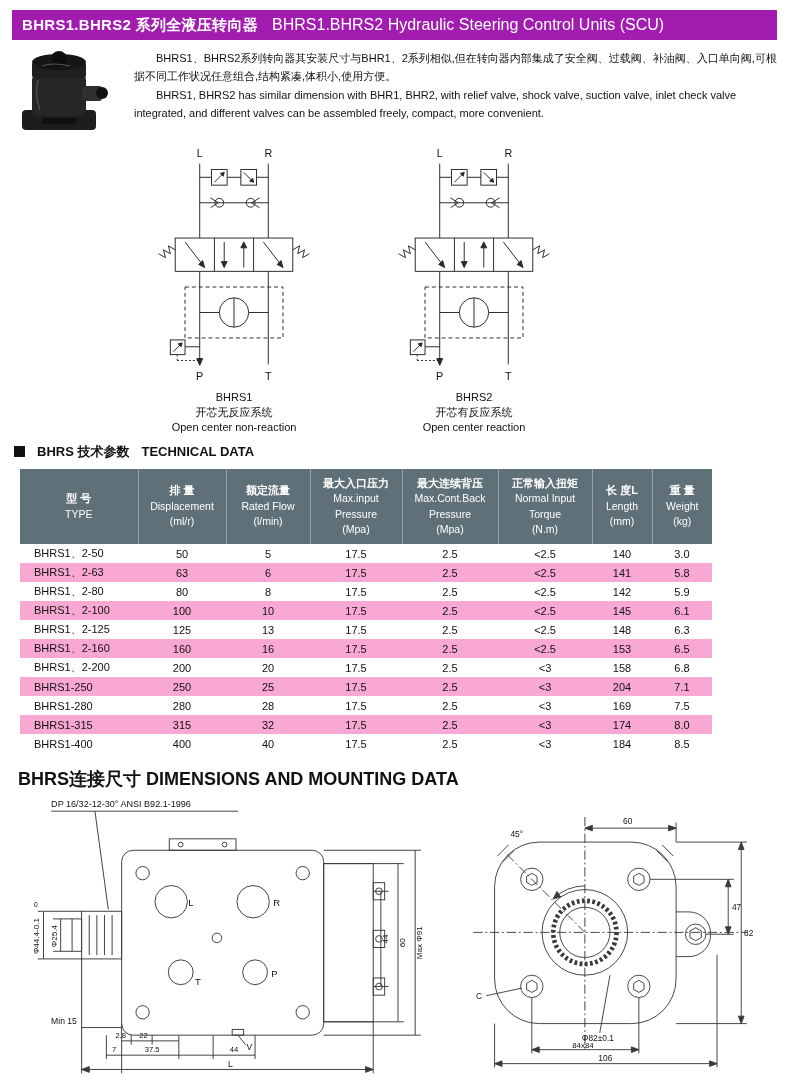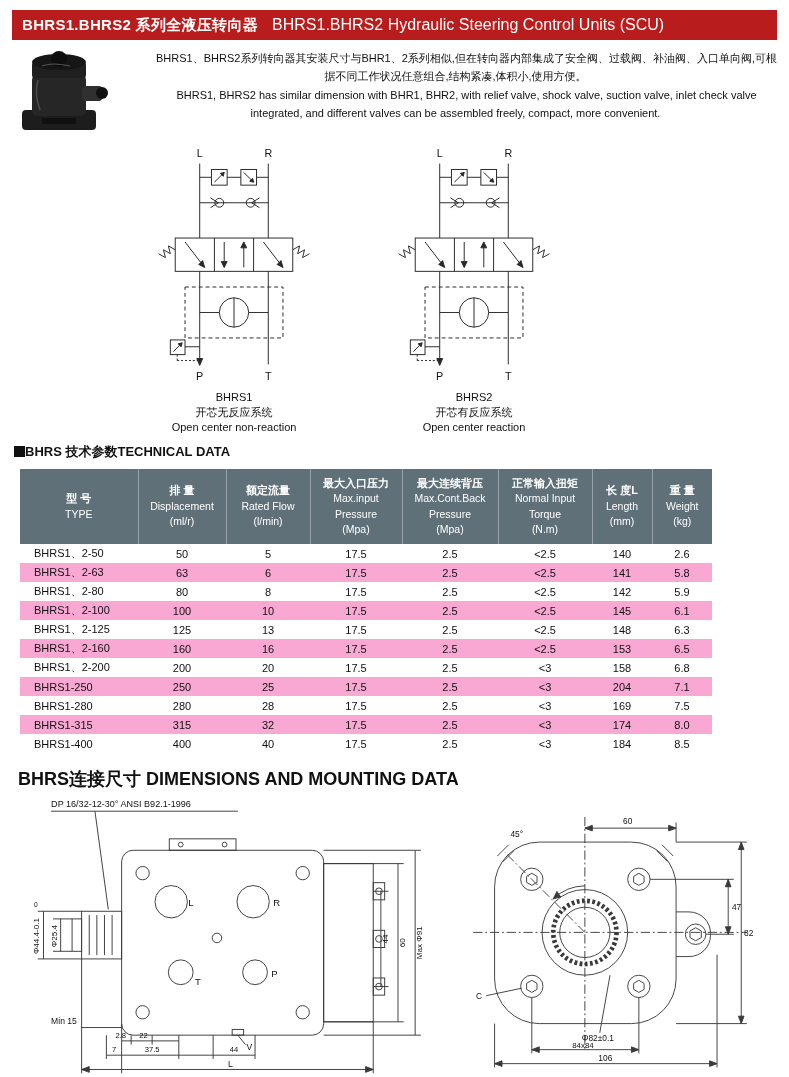--- a/index.html
+++ b/index.html
@@ -1,34 +1,34 @@
 <!DOCTYPE html>
 <html><head>
 <meta charset="utf-8">
 <style>
   * { margin:0; padding:0; box-sizing:border-box; }
   html,body { background:#fff; }
   body { width:789px; height:1077px; font-family:"Liberation Sans",sans-serif; color:#111; overflow:hidden; }
   .page { padding:10px 12px 0 12px; }
 
-  .titlebar { background:#b91c1c; color:#fff; height:30px; display:flex; align-items:center; padding:0 10px; gap:14px; }
+  .titlebar { background:#a21caf; color:#fff; height:30px; display:flex; align-items:center; padding:0 10px; gap:14px; }
   .titlebar h1 { font-size:15px; font-weight:bold; letter-spacing:.3px; white-space:nowrap; }
   .titlebar .en-title { font-size:16px; white-space:nowrap; }
 
-  .intro { display:flex; gap:10px; margin-top:6px;text-align:center; }
+  .intro { display:flex; gap:10px; margin-top:6px; }
   .photo { width:112px; height:92px; flex:none; }
   .intro-text { font-size:11px; line-height:1.6; padding-top:4px; }
   .intro-text p { text-indent:2em; }
   .intro-text .cn { margin-bottom:2px; }
 
   .schematics { display:flex; margin:6px 0 0 128px; gap:52px; }
   figure { text-align:center; }
   figcaption { font-size:11px; line-height:1.35; margin-top:2px; }
 
-  .sec-head { display:flex; align-items:center; gap:0; font-size:13px; font-weight:bold; margin:8px 0 8px 2px; }
+  .sec-head { display:flex; align-items:center; gap:12px; font-size:13px; font-weight:bold; margin:8px 0 8px 2px; }
   .sq { width:11px; height:11px; background:#111; display:inline-block; flex:none; }
 
   table { border-collapse:collapse; margin-left:8px; table-layout:fixed; }
   thead th { background:#5f7078; color:#fff; font-weight:normal; font-size:10.5px; padding:7px 2px; vertical-align:middle; border-left:1px solid rgba(255,255,255,.35); line-height:1.45; }
   thead th:first-child { border-left:none; }
   thead th div:first-child { font-weight:bold; font-size:11px; }
   tbody td { font-size:11px; text-align:center; height:19px; padding:0 2px; }
   tbody td.type-col { text-align:left; padding-left:14px; }
   tbody tr.alt { background:#f9a8d4; }
 
@@ -251,21 +251,21 @@
     </thead>
     <tbody>
         <tr>
           <td class="type-col">BHRS1、2-50</td>
           <td>50</td>
           <td>5</td>
           <td>17.5</td>
           <td>2.5</td>
           <td>&lt;2.5</td>
           <td>140</td>
-          <td>2.6</td>
+          <td>3.0</td>
         </tr>
         <tr class="alt">
           <td class="type-col">BHRS1、2-63</td>
           <td>63</td>
           <td>6</td>
           <td>17.5</td>
           <td>2.5</td>
           <td>&lt;2.5</td>
           <td>141</td>
           <td>5.8</td>

